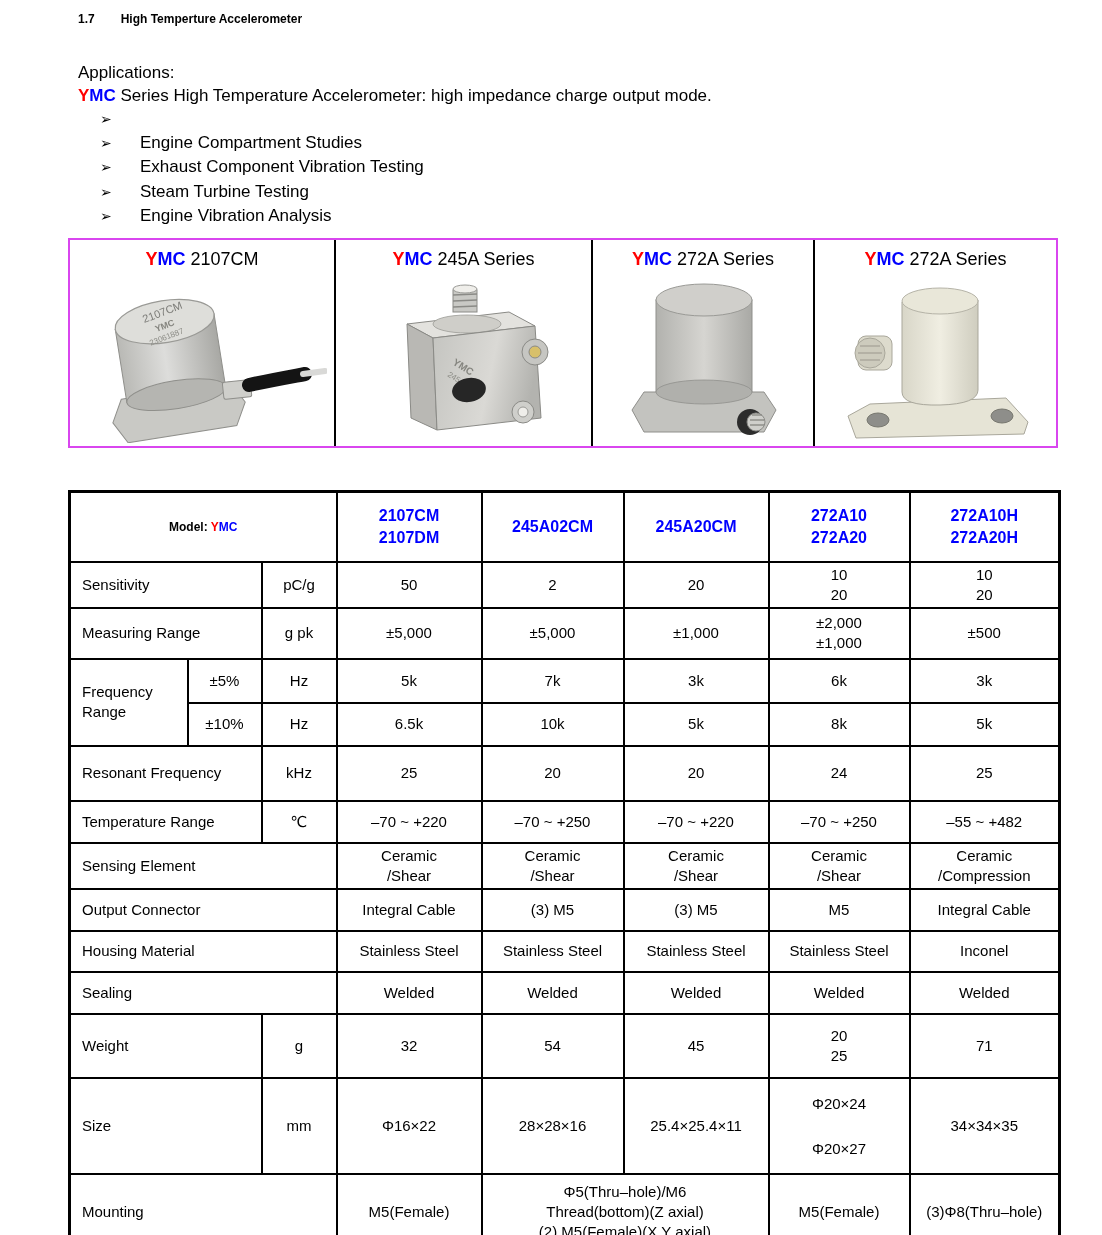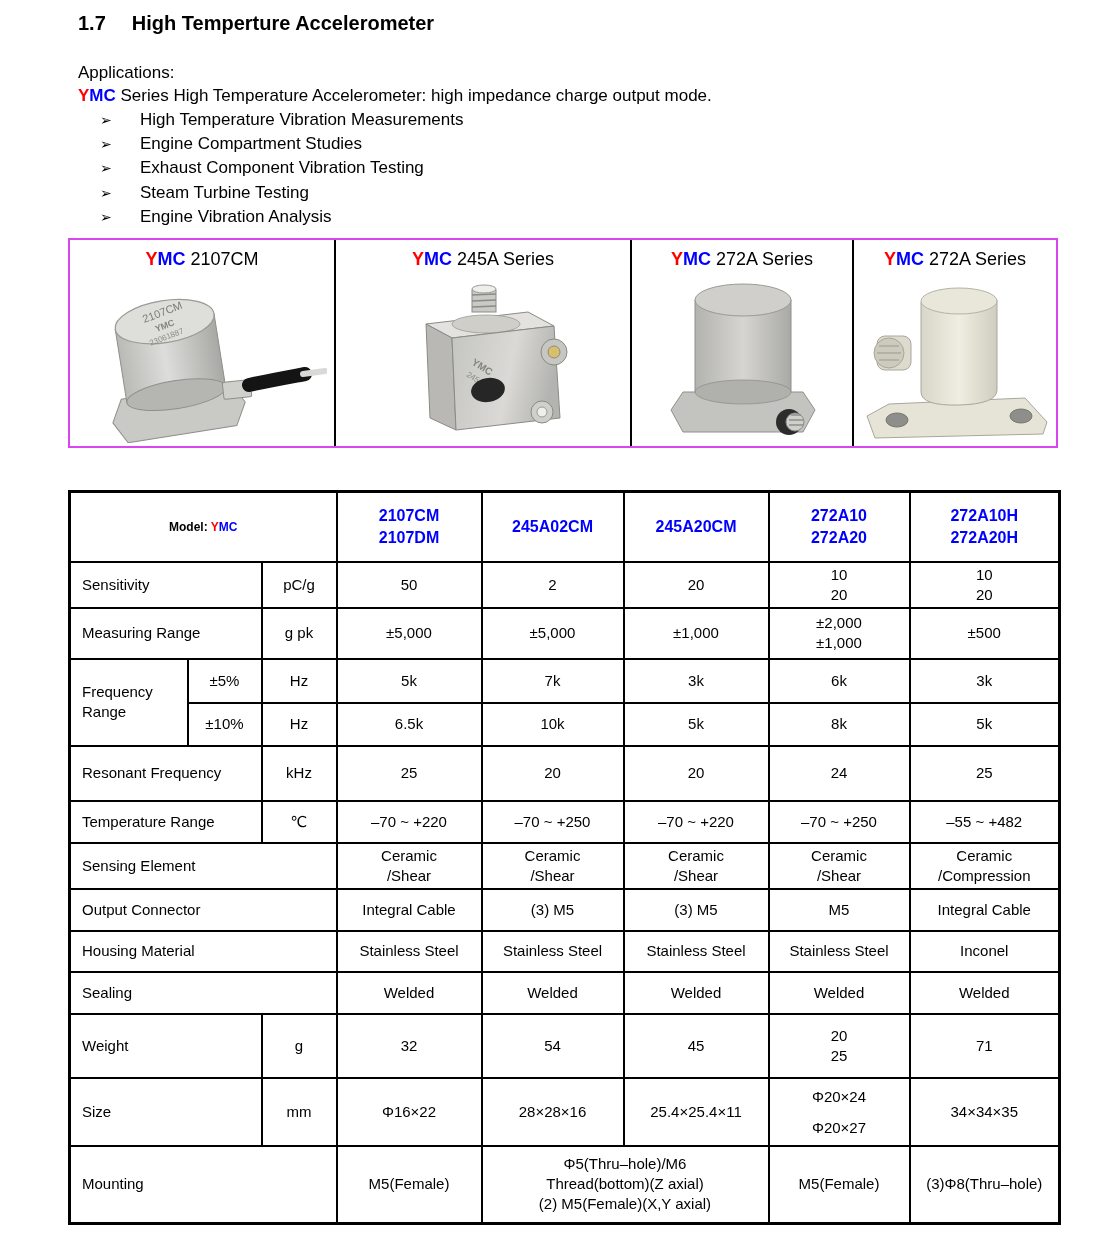--- a/index.html
+++ b/index.html
@@ -2,65 +2,64 @@
 <html><head>
 <meta charset="utf-8">
 <style>
   * { margin:0; padding:0; box-sizing:border-box; }
   body { background:#ffffff; }
   .page {
     position:relative; width:1102px; height:1235px; background:#ffffff;
     font-family:"Liberation Sans","DejaVu Sans",sans-serif; color:#000;
     overflow:hidden;
   }
-  .heading { position:absolute; left:78px; top:12px; font-size:20px; font-weight:bold; }
+  .heading { position:absolute; left:78px; top:12px; font-size:12px; font-weight:bold; }
   .heading .num { margin-right:26px; }
   .body-text { position:absolute; left:78px; top:61px; font-size:17px; line-height:23px; }
   .brand-y { color:#ff0000; font-weight:bold; }
   .brand-mc { color:#0000ff; font-weight:bold; }
   .apps-list { list-style:none; margin-top:1px; }
   .apps-list li { display:flex; align-items:baseline; line-height:23.2px; }
   .arrow { display:inline-block; width:18px; margin-left:22px; margin-right:22px; font-size:14px; }
   
   .photos { position:absolute; left:68px; top:238px; width:990px; height:210px;
     border:2px solid #d946ef; display:flex; background:#fff; }
   .photo-cell { border-right:2px solid #000; display:flex; flex-direction:column; align-items:center; }
   .photo-cell:last-child { border-right:none; }
-  .pc1 { width:266px; } .pc2 { width:296px; } .pc3 { width:222px; } .pc4 { flex:1; }
+  .pc1 { width:266px; } .pc2 { width:257px; } .pc3 { width:222px; } .pc4 { flex:1; }
   .photo-title { margin-top:9px; font-size:18px; white-space:nowrap; }
   .photo-title .model { font-weight:normal; }
   .photo-art { flex:1; display:flex; align-items:center; justify-content:center; width:100%; }
   
   .spec { position:absolute; left:68px; top:490px; width:990px;
     border-collapse:collapse; table-layout:fixed; }
   .spec td { border:2px solid #000; font-size:15px; text-align:center;
     vertical-align:middle; white-space:pre-line; line-height:20px; padding:2px 3px; }
   .spec { border:3px solid #000; }
   .spec td.lbl { text-align:left; padding-left:11px; }
   .spec td.hdr { color:#0000ff; font-weight:bold; font-size:16px; line-height:22px; }
   .spec td.modelcell { font-weight:bold; font-size:12px; }
-  .spec td.wide-gap { line-height:31px; }
+  .spec td.wide-gap { line-height:45px; }
   svg text { font-family:"Liberation Sans","DejaVu Sans",sans-serif; }
 </style>
 </head>
 <body>
 
 <div class="page">
 
   <div class="heading">
     <span class="num">1.7</span><span>High Temperture Accelerometer</span>
   </div>
 
   <div class="body-text">
     <div>Applications:</div>
     <div><span class="brand-y">Y</span><span class="brand-mc">MC</span><span> Series High Temperature Accelerometer: high impedance charge output mode.</span></div>
     <ul class="apps-list">
       <li>
           <span class="arrow">➢</span>
-          <span>High Temperature Vibration Measurements</span>
         </li>
       <li>
           <span class="arrow">➢</span>
           <span>Engine Compartment Studies</span>
         </li>
       <li>
           <span class="arrow">➢</span>
           <span>Exhaust Component Vibration Testing</span>
         </li>
       <li>

